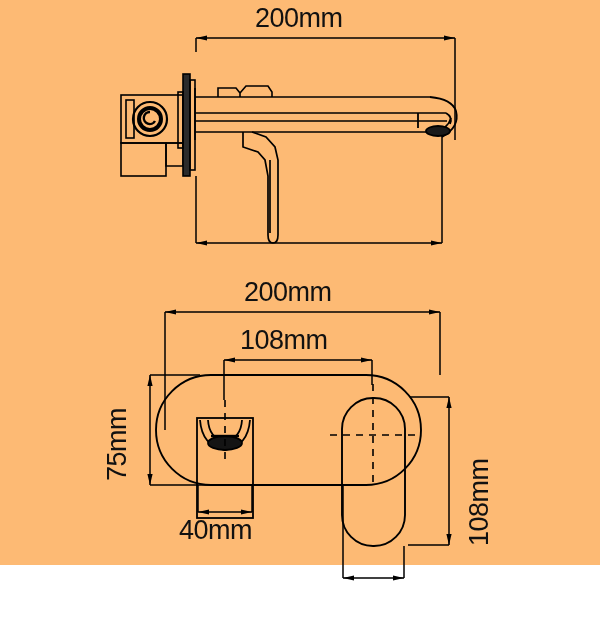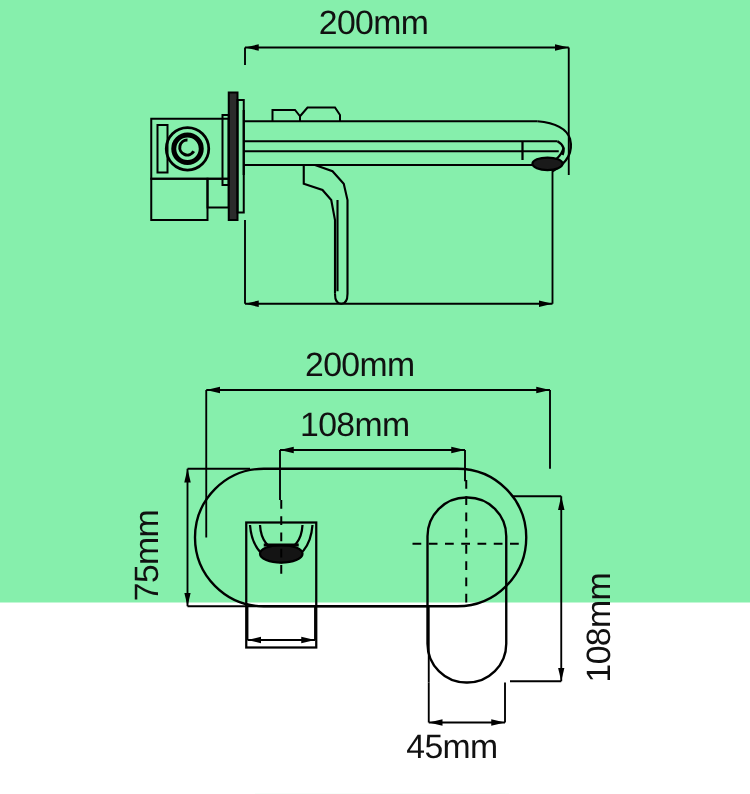--- a/index.html
+++ b/index.html
@@ -10,22 +10,22 @@
   body {
     width: 600px;
     height: 635px;
     font-family: "Liberation Sans", sans-serif;
     color: #000000;
     overflow: hidden;
   }
   #stage {
     position: relative;
     width: 600px;
-    height: 482px;
-    background: #86efac;
+    height: 565px;
+    background: #fdba74;
   }
   .svg-root {
     position: absolute;
     left: 0;
     top: 0;
     width: 600px;
     height: 635px;
   }
   .dim-label {
     position: absolute;
@@ -190,18 +190,18 @@
 
   <div class="dim-label" style="left:255px; top:5px;">200mm</div>
 
 
   <div class="dim-label" style="left:244px; top:279px;">200mm</div>
 
   <div class="dim-label" style="left:240px; top:327px;">108mm</div>
 
   <div class="dim-label rot-up" style="left:104px; top:481px;">75mm</div>
 
-
-  <div class="dim-label" style="left:325px; top:584px;">45mm</div>
+  <div class="dim-label" style="left:179px; top:517px;">40mm</div>
+
 
   <div class="dim-label rot-up" style="left:466px; top:546px;">108mm</div>
 
 </div>
 
 </body></html>

